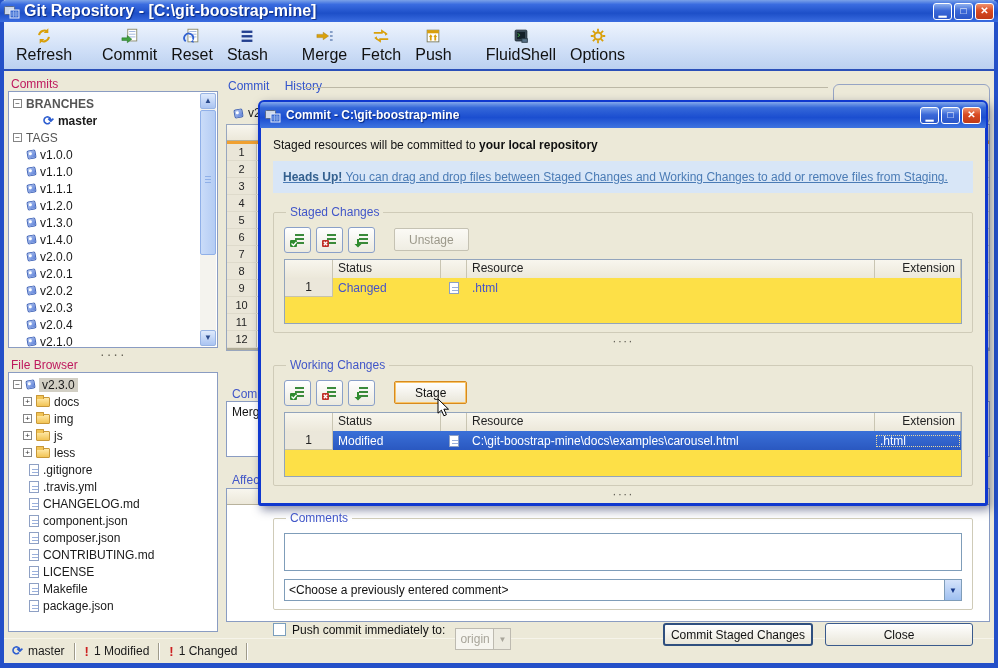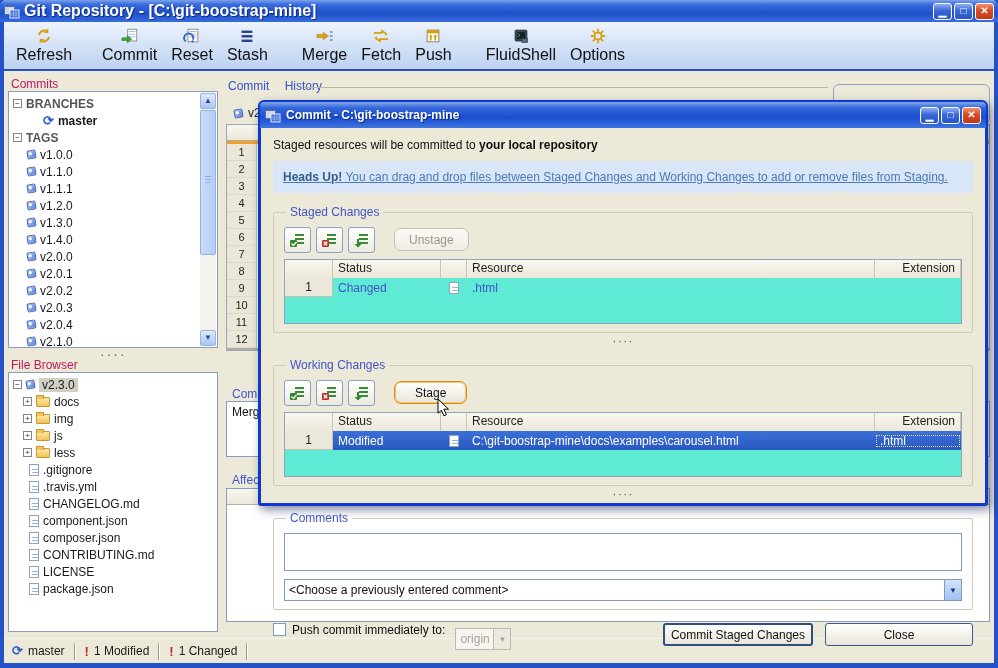--- a/index.html
+++ b/index.html
@@ -112,26 +112,26 @@
   .headsup { margin-top:9px; background:#d8e6f7; padding:9px 10px; color:#4a7bb5;text-decoration:underline; }
   .headsup b { color:#33608f; }
 
   fieldset.grp { border:1px solid #cfcbb8; border-radius:2px; margin-top:12px; padding:6px 10px 8px 10px; position:relative; }
   fieldset.grp legend { color:#4156c8; padding:0 4px; margin-left:2px; font-size:12px; }
 
   .btnrow { display:flex; align-items:center; height:27px; margin-top:1px; }
   .mini-btn { width:27px; height:26px; border:1px solid #8aa0c8; border-radius:3px; margin-right:5px;
     background:linear-gradient(180deg,#ffffff,#eceadf); display:flex; align-items:center; justify-content:center; }
   .mini-btn svg { width:17px; height:16px; }
-  .push-btn { height:23px; border-radius:7px; border:1px solid #7b94bd; padding:0 14px;
+  .push-btn { height:23px; border-radius:2px; border:1px solid #7b94bd; padding:0 14px;
     background:linear-gradient(180deg,#ffffff,#e9e6d9); color:#111; display:flex; align-items:center; justify-content:center; }
   .btn-unstage { margin-left:14px; color:#9b988a; border-color:#c5c2b3; background:linear-gradient(180deg,#fbfaf5,#efede3); }
   .btn-stage { margin-left:14px; border:1px solid #d78a1e; box-shadow:inset 0 0 0 1px #f8c467; position:relative; }
 
-  .ftable { margin-top:6px; border:1px solid #92a4bc; background:#5eead4; }
+  .ftable { margin-top:6px; border:1px solid #92a4bc; background:#fde047; }
   .frow { display:flex; }
   .fhead { background:linear-gradient(180deg,#f8f6ee,#ece8da); height:18px; }
   .fhead .fcell { border-right:1px solid #c9c5b2; color:#222; line-height:17px; }
   .fcell { padding:0 5px; white-space:nowrap; overflow:hidden; }
   .c-num { width:48px; flex:none; text-align:center; }
   .c-status { width:108px; flex:none; }
   .c-icon { width:26px; flex:none; display:flex; align-items:center; justify-content:center; padding:0; }
   .c-res { flex:1; }
   .c-ext { width:86px; flex:none; }
   .fhead .c-ext { text-align:right; }
@@ -285,21 +285,21 @@
         <div class="tree-row">
           <span class="expbox">−</span>
           <span class="lbl" style="color:#555; font-weight:bold;">BRANCHES</span>
         </div>
         <div class="tree-row bold indent2">
           <span class="branch-icon">⟳</span>
           <span class="lbl">master</span>
         </div>
         <div class="tree-row">
           <span class="expbox">−</span>
-          <span class="lbl" style="color:#555; font-weight:bold;">TAGS</span>
+          <span class="lbl" style="color:#555; font-weight:normal;">TAGS</span>
         </div>
         <div>
 
             <div class="tree-row indent1">
               <span class="tag-icon"></span>
               <span class="lbl">v1.0.0</span>
             </div>
 
             <div class="tree-row indent1">
               <span class="tag-icon"></span>
@@ -431,20 +431,24 @@
             <div class="tree-row indent1">
               <span class="file-icon"></span>
               <span class="lbl">CONTRIBUTING.md</span>
             </div>
 
             <div class="tree-row indent1">
               <span class="file-icon"></span>
               <span class="lbl">LICENSE</span>
             </div>
 
+            <div class="tree-row indent1">
+              <span class="file-icon"></span>
+              <span class="lbl">Makefile</span>
+            </div>
 
             <div class="tree-row indent1">
               <span class="file-icon"></span>
               <span class="lbl">package.json</span>
             </div>
 
           </div>
       </div>
     </div>
 

